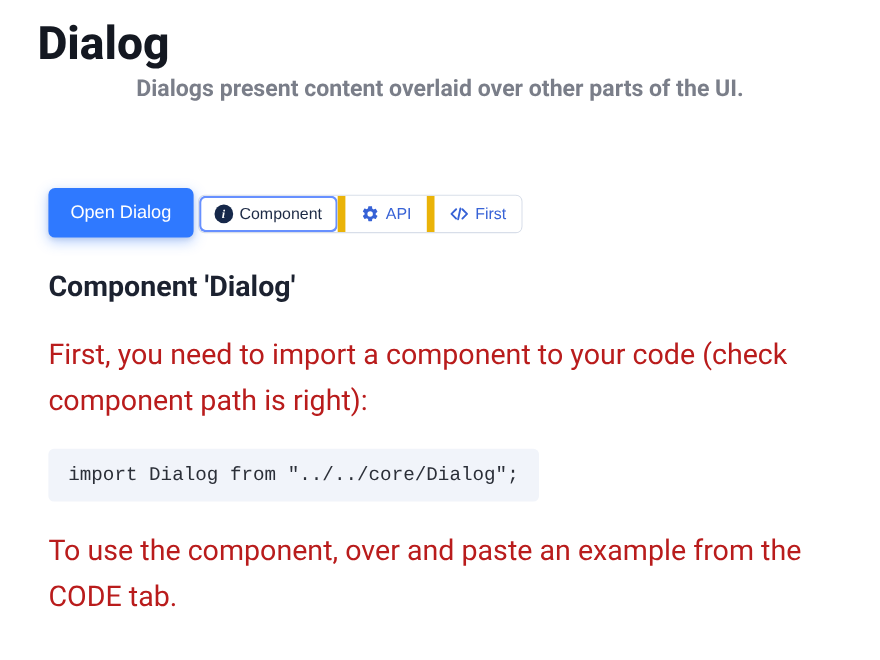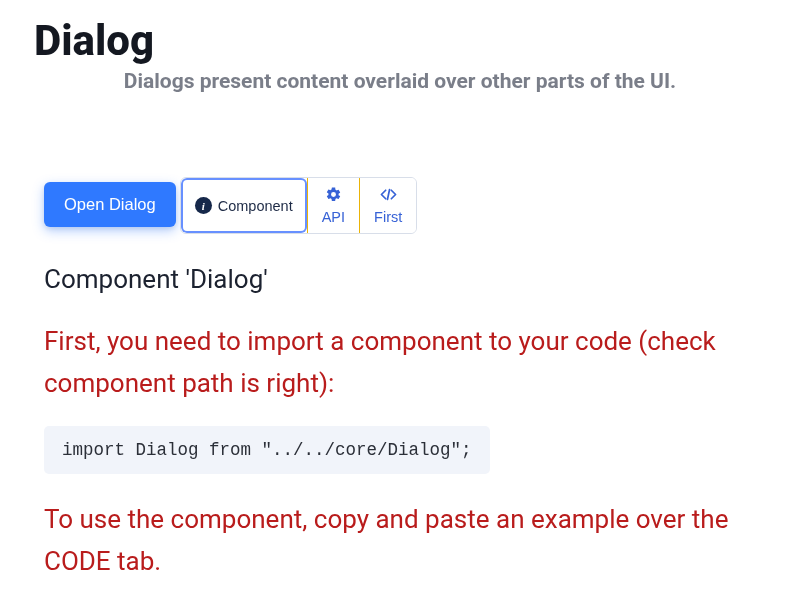--- a/index.html
+++ b/index.html
@@ -52,37 +52,36 @@
     gap: 6px;
     padding: 8px 14px;
     font-size: 14.5px;
     font-weight: 500;
     color: #3762d6;
     background: #fff;
     cursor: pointer;
     border: none;
   }
   .tab + .tab {
-    border-left: 1px solid #eab308;
-    flex-direction: column;
+    border-left: 7px solid #eab308;
   }
   .tab.active {
     background: #fff;
     color: #1d2a45;
     box-shadow: inset 0 0 0 2px #6790ff;
     border-radius: 6px;
   }
   .tab .icon, .tab svg {
     width: 17px;
     height: 17px;
     flex-shrink: 0;
   }
   .section-heading {
     font-size: 26px;
-    font-weight: 400;
+    font-weight: 700;
     color: #1c2230;
     margin-top: 30px;
     margin-bottom: 26px;
   }
   .body-text {
     font-size: 26px;
     line-height: 1.62;
     color: #b91c1c;
     margin-bottom: 22px;
     max-width: 740px;
@@ -143,15 +142,15 @@
       <span>First</span>
     </button>
   </div>
 
   <h2 class="section-heading">Component 'Dialog'</h2>
 
   <p class="body-text">First, you need to import a component to your code (check component path is right):</p>
 
   <div class="code-block">import Dialog from "../../core/Dialog";</div>
 
-  <p class="body-text">To use the component, copy and paste an example over the CODE tab.</p>
+  <p class="body-text">To use the component, over and paste an example from the CODE tab.</p>
 
 </div>
 
 </body></html>

